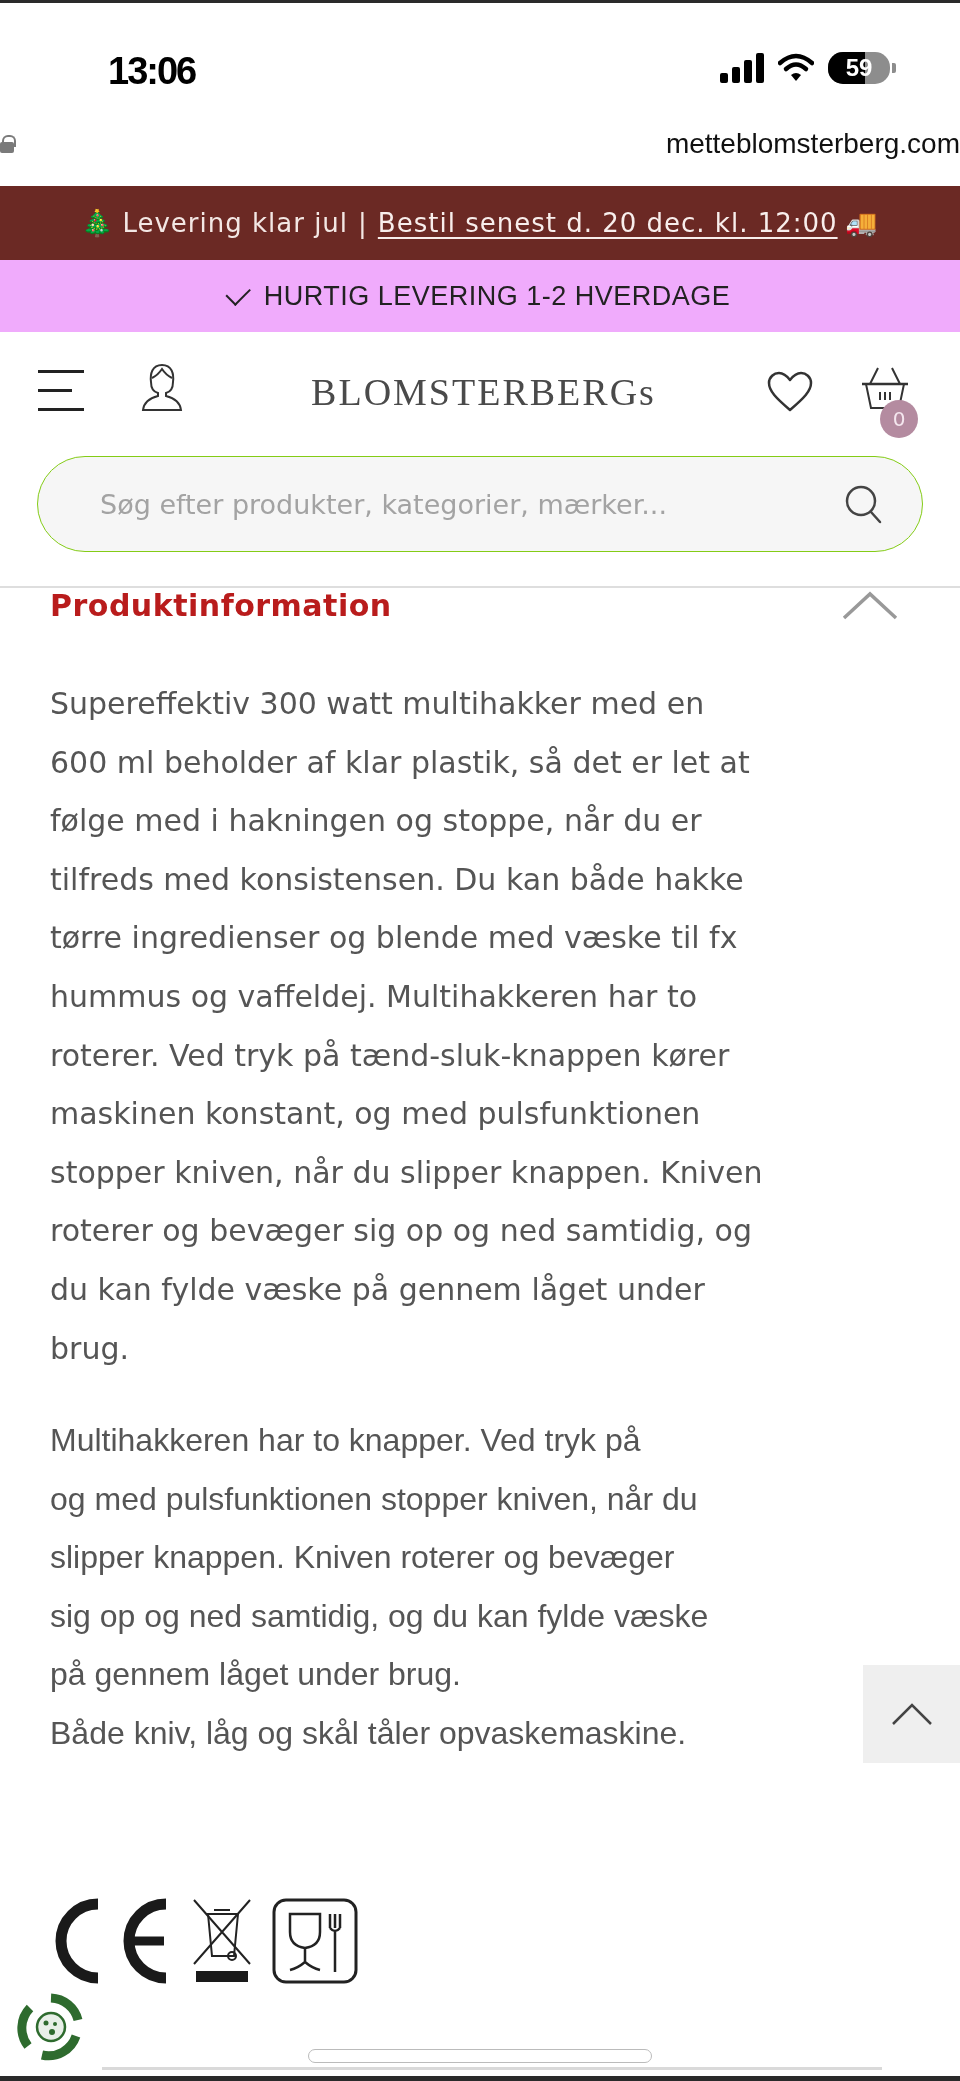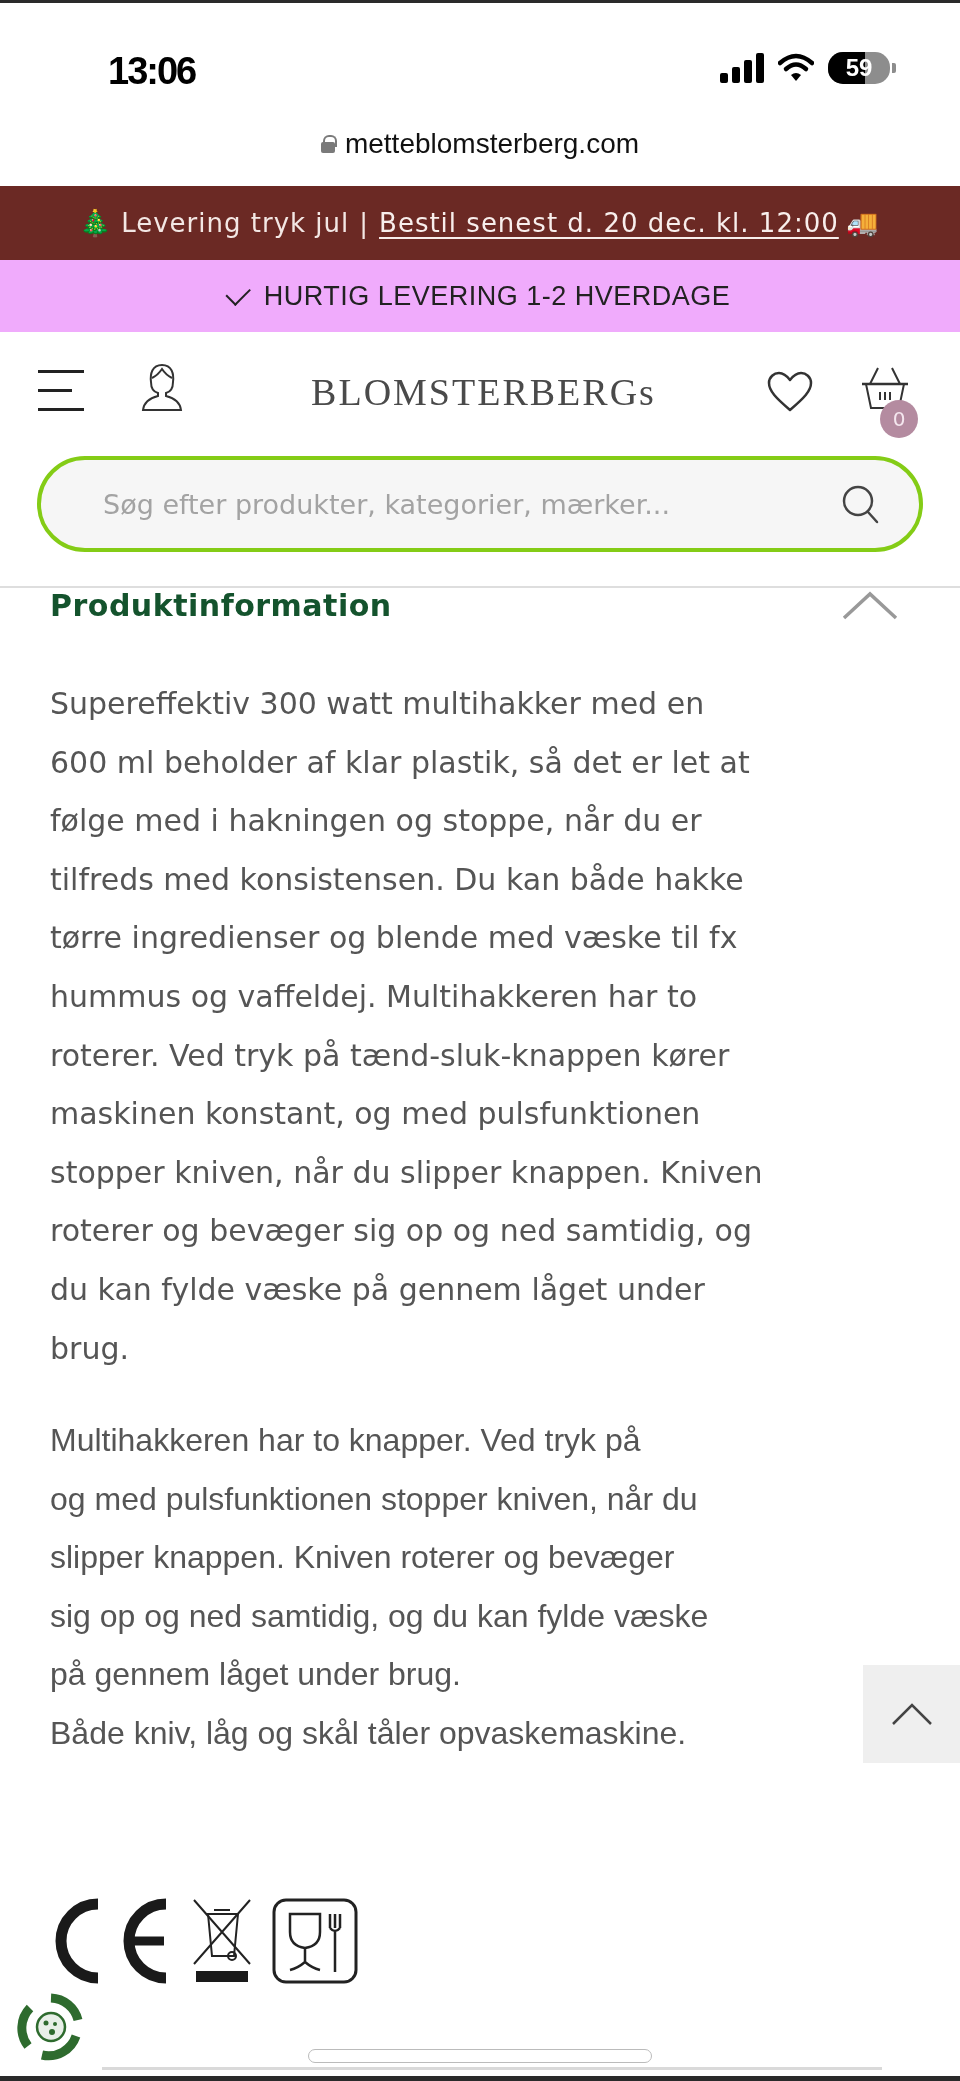--- a/index.html
+++ b/index.html
@@ -13,21 +13,21 @@
   .status-bar { position: absolute; left: 0; top: 0; width: 960px; height: 120px; margin-left: 16px; }
   .status-time { position: absolute; left: 92px; top: 50px; font-family: "Liberation Sans", sans-serif; font-weight: 700; font-size: 38px; letter-spacing: -2px; color: #000; }
   .status-right { position: absolute; right: 80px; top: 52px; display: flex; align-items: center; gap: 14px; }
   .signal { display: flex; align-items: flex-end; gap: 4px; height: 30px; }
   .signal span { display: block; width: 8px; background: #000; border-radius: 2px; }
   .battery { position: relative; width: 62px; height: 32px; border-radius: 15px; background: #8d8d8d; overflow: hidden; display: flex; align-items: center; justify-content: center; }
   .battery .fill { position: absolute; left: 0; top: 0; bottom: 0; width: 59%; background: #000; }
   .battery .lvl { position: relative; color: #fff; font-family: "Liberation Sans", sans-serif; font-weight: 700; font-size: 24px; }
   .battery-tip { width: 4px; height: 10px; background: #8d8d8d; border-radius: 0 2px 2px 0; margin-left: -12px; }
 
-  .url-bar { position: absolute; left: 0; top: 128px; width: 960px; text-align: center; font-family: "Liberation Sans", sans-serif; font-size: 28px; color: #111; display: flex; justify-content: center; align-items: center; gap: 10px; }
+  .url-bar { position: absolute; left: 0; top: 128px; width: 960px; text-align: center; font-family: "Liberation Sans", sans-serif; font-size: 28px; color: #111; display: flex; justify-content: space-between; align-items: center; gap: 10px; }
   .lock { width: 14px; height: 18px; position: relative; }
   .lock::before { content: ""; position: absolute; left: 2px; top: 0; width: 10px; height: 10px; border: 2.5px solid #7a7a7a; border-bottom: none; border-radius: 6px 6px 0 0; }
   .lock::after { content: ""; position: absolute; left: 0; top: 7px; width: 14px; height: 11px; background: #7a7a7a; border-radius: 2px; }
 
   
   .promo { position: absolute; left: 0; top: 186px; width: 960px; height: 74px; background: #6b2924; color: #f3e7e4; display: flex; align-items: center; justify-content: center; font-size: 26px; letter-spacing: 1px; white-space: nowrap; }
   .promo .emoji { font-size: 26px; margin: 0 8px; }
   .promo .link { text-decoration: underline; text-underline-offset: 5px; color: #f8eeec; }
   .promo .sep { margin: 0 10px; }
 
@@ -40,30 +40,30 @@
   .hamburger span { position: absolute; left: 0; height: 3px; background: #222; }
   .hamburger span:nth-child(1) { top: 0; width: 46px; }
   .hamburger span:nth-child(2) { top: 19px; width: 34px; }
   .hamburger span:nth-child(3) { top: 38px; width: 46px; }
   .account { position: absolute; left: 138px; top: 30px; width: 48px; height: 50px; }
   .logo { position: absolute; left: 0; top: 38px; width: 960px; text-align: center; font-family: "Liberation Serif", serif; font-size: 38px; letter-spacing: 2px; color: #4a4a4a; padding-left: 7px; }
   .wishlist { position: absolute; left: 766px; top: 38px; width: 48px; height: 44px; }
   .basket { position: absolute; left: 860px; top: 32px; width: 50px; height: 52px; }
   .cart-badge { position: absolute; left: 880px; top: 68px; width: 38px; height: 38px; border-radius: 50%; background: #b48ba0; color: #f4e6ee; display: flex; align-items: center; justify-content: center; font-size: 20px; }
 
-  .search { position: absolute; left: 37px; top: 456px; width: 886px; height: 96px; border: 4px solid #84cc16; border-radius: 48px; background: #f6f6f6; display: flex; align-items: center; padding: 0 36px 0 62px; }
+  .search { position: absolute; left: 37px; top: 456px; width: 886px; height: 96px; border: 1px solid #84cc16; border-radius: 48px; background: #f6f6f6; display: flex; align-items: center; padding: 0 36px 0 62px; }
   .search-input { flex: 1; border: none; background: transparent; font-family: "DejaVu Sans", sans-serif; font-size: 27px; color: #333; outline: none; }
   .search-input::placeholder { color: #a3a3a3; }
   .search-btn { width: 44px; height: 44px; position: relative; }
 
   .divider { position: absolute; left: 0; top: 586px; width: 960px; height: 2px; background: #dedede; }
 
   
   .section-head { position: absolute; left: 50px; top: 588px; width: 860px; height: 36px; }
-  .section-title { position: absolute; left: 0; top: 0; font-family: "DejaVu Sans", sans-serif; font-weight: 700; font-size: 30px; letter-spacing: 0.5px; color: #14532d; }
+  .section-title { position: absolute; left: 0; top: 0; font-family: "DejaVu Sans", sans-serif; font-weight: 700; font-size: 30px; letter-spacing: 0.5px; color: #b91c1c; }
   .collapse-btn { position: absolute; left: 790px; top: 0; width: 60px; height: 40px; }
 
   .desc { position: absolute; left: 50px; top: 675px; width: 850px; font-family: "DejaVu Sans", sans-serif; font-size: 30px; line-height: 58.6px; color: #555; }
   .desc p { white-space: nowrap; }
   .para2 { position: absolute; left: 50px; top: 1411px; width: 850px; font-family: Liberation Sans, sans-serif; font-size: 32px; line-height: 58.6px; color: #555; }
   .para2 p { white-space: nowrap; }
 
   .to-top { position: absolute; left: 863px; top: 1665px; width: 97px; height: 98px; background: #efefef; display: flex; align-items: center; justify-content: center; }
 
   .cert-row { position: absolute; left: 48px; top: 1896px; height: 90px; display: flex; align-items: center; gap: 20px; }
@@ -99,21 +99,21 @@
   </div>
 </div>
 
 <div class="url-bar">
   <span class="lock"></span>
   <span>metteblomsterberg.com</span>
 </div>
 
 <div class="promo">
   <span class="emoji">🎄</span>
-  <span>Levering tryk jul</span>
+  <span>Levering klar jul</span>
   <span class="sep">|</span>
   <a class="link">Bestil senest d. 20 dec. kl. 12:00</a>
   <span class="emoji">🚚</span>
 </div>
 
 <div class="usp">
   <span class="check"></span>
   <span>HURTIG LEVERING 1-2 HVERDAGE</span>
 </div>
 

